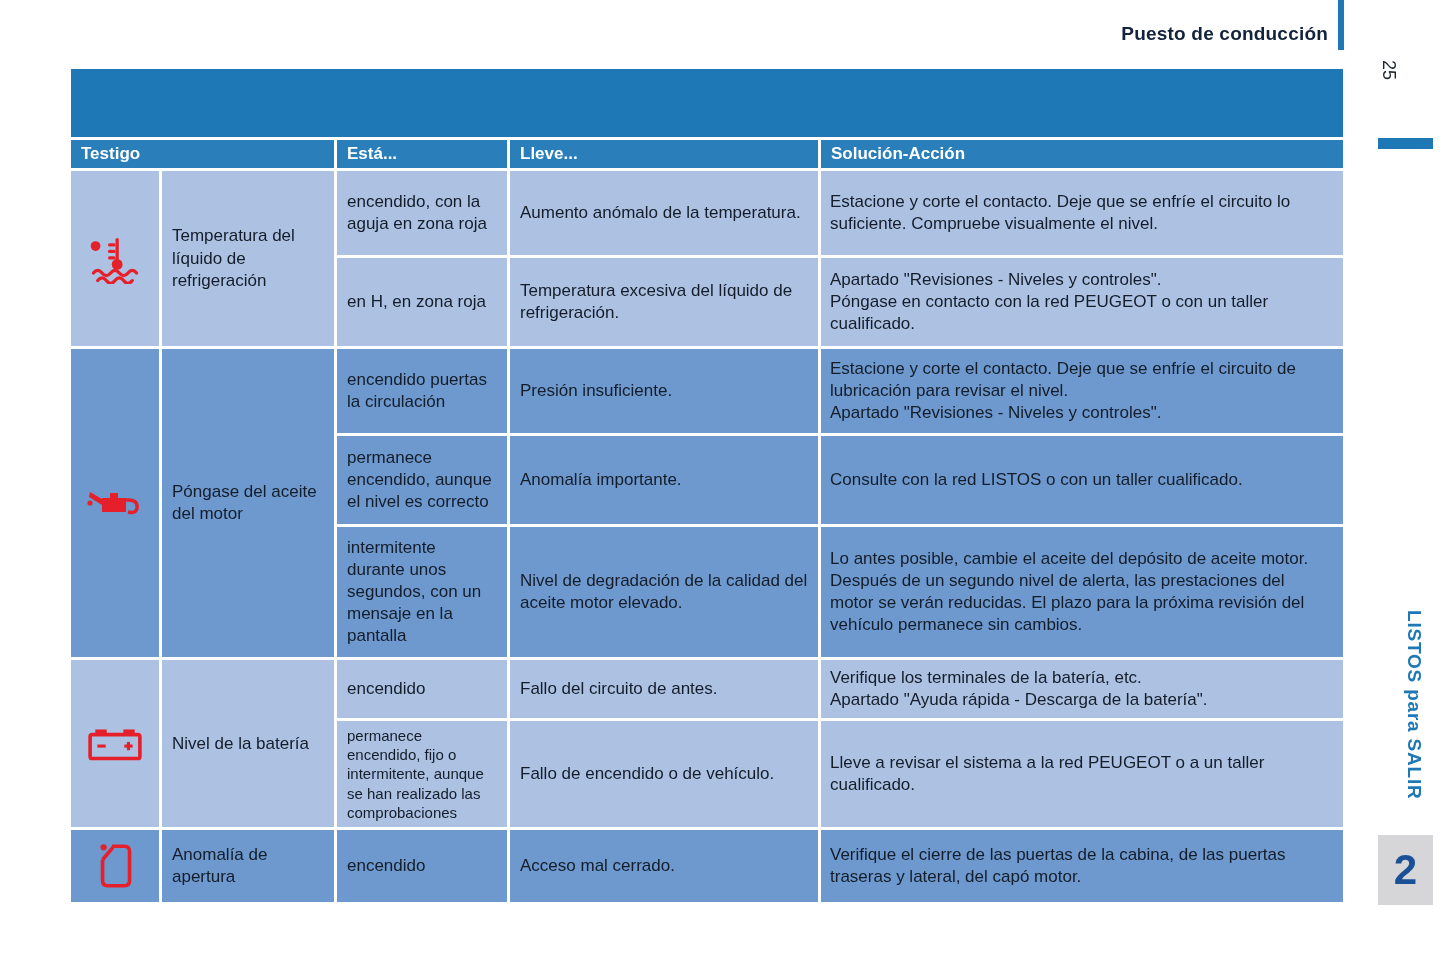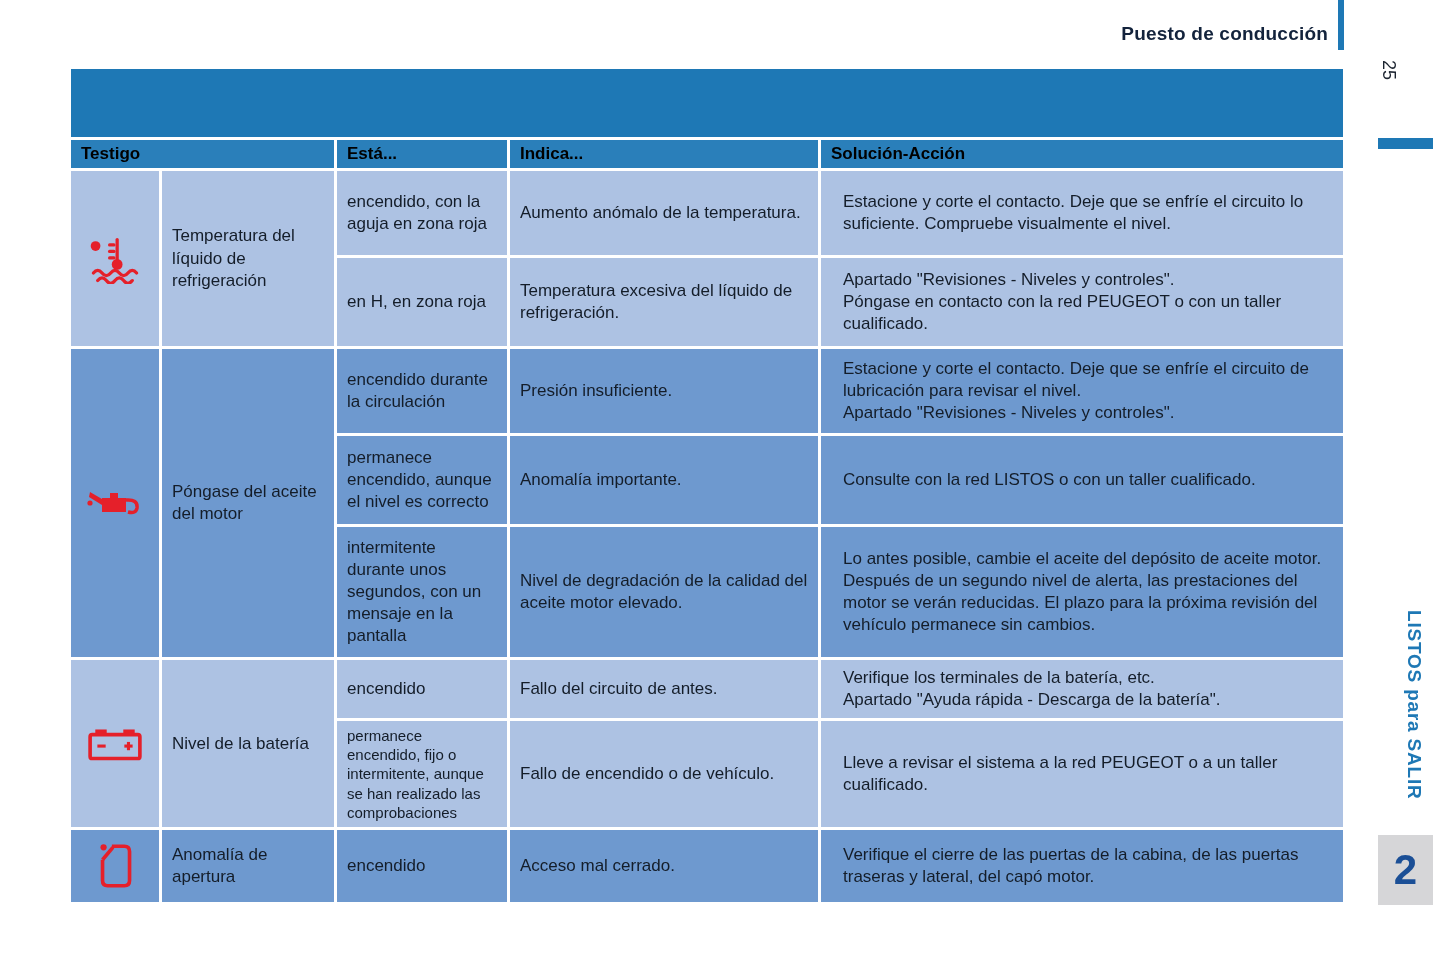--- a/index.html
+++ b/index.html
@@ -26,28 +26,28 @@
 
   
   table.warning-table {
     position:absolute; left:68px; top:66px; width:1278px;
     border-collapse:separate; border-spacing:3px;
     table-layout:fixed;
   }
   td, th { vertical-align:middle; padding:5px 10px; font-size:17px; line-height:1.3; color:#141d29; }
   td.band { background:#1e78b5; height:68px; padding:0; }
   tr.head-row th {
-    background:#2a7fba; text-align:left; font-weight:bold; color:#000000;
+    background:#2a7fba; text-align:left; font-weight:bold; color:#ffffff;
     height:26px; padding:3px 10px; font-size:17px;
   }
   tr.light > td { background:#adc2e3; }
   tr.medium > td { background:#6e99cf; }
   td.icon-cell { background:#1e78b5; text-align:center; padding:0; }
   td.label-cell { }
-  td.sol { white-space:pre-line; padding-left:22px; padding-right:12px; }
+  td.sol { white-space:pre-line; padding-left:9px; padding-right:12px; }
   td.esta.small-text { font-size:15px; line-height:1.28; }
 
   tr.h84  > td { height:84px; }
   tr.h88  > td { height:88px; }
   tr.h130 > td { height:130px; }
   tr.h58  > td { height:58px; }
   tr.h104 > td { height:104px; }
   tr.h72  > td { height:72px; }
 
   svg { display:inline-block; vertical-align:middle; }
@@ -77,21 +77,21 @@
   </colgroup>
 
   <tbody>
       <tr>
     <td colspan="5" class="band"></td>
   </tr>
 
   <tr class="head-row">
     <th colspan="2">Testigo</th>
     <th>Está...</th>
-    <th>Indica...</th>
+    <th>Lleve...</th>
     <th>Solución-Acción</th>
   </tr>
 
   <tr class="light h84">
     <td class="icon-cell" rowspan="2">
       <svg viewBox="0 0 50 46" width="54" height="50">
         <circle cx="7" cy="11" r="4.5" fill="#e5202a"></circle>
         <g stroke="#e5202a" stroke-width="3" fill="none" stroke-linecap="round">
           <line x1="27" y1="5" x2="27" y2="25"></line>
           <line x1="20" y1="10" x2="24" y2="10"></line>
@@ -121,21 +121,21 @@
         <g fill="#e5202a">
           <path d="M16 12 h24 v14 H16 z"></path>
           <path d="M16 13 L4 6 l-1 5 13 8 z"></path>
           <rect x="24" y="7" width="8" height="5"></rect>
           <circle cx="4" cy="17" r="2.6"></circle>
         </g>
         <path d="M40 14 q12 -1 11 8 q-1 6 -9 4" fill="none" stroke="#e5202a" stroke-width="3.5"></path>
       </svg>
     </td>
     <td class="label-cell" rowspan="3">Póngase del aceite del motor</td>
-    <td class="esta">encendido durante la circulación</td>
+    <td class="esta">encendido puertas la circulación</td>
     <td class="indica">Presión insuficiente.</td>
     <td class="sol">Estacione y corte el contacto. Deje que se enfríe el circuito de lubricación para revisar el nivel.
 Apartado "Revisiones - Niveles y controles".</td>
   </tr>
   <tr class="medium h88">
     <td class="esta">permanece encendido, aunque el nivel es correcto</td>
     <td class="indica">Anomalía importante.</td>
     <td class="sol">Consulte con la red LISTOS o con un taller cualificado.</td>
   </tr>
   <tr class="medium h130">

